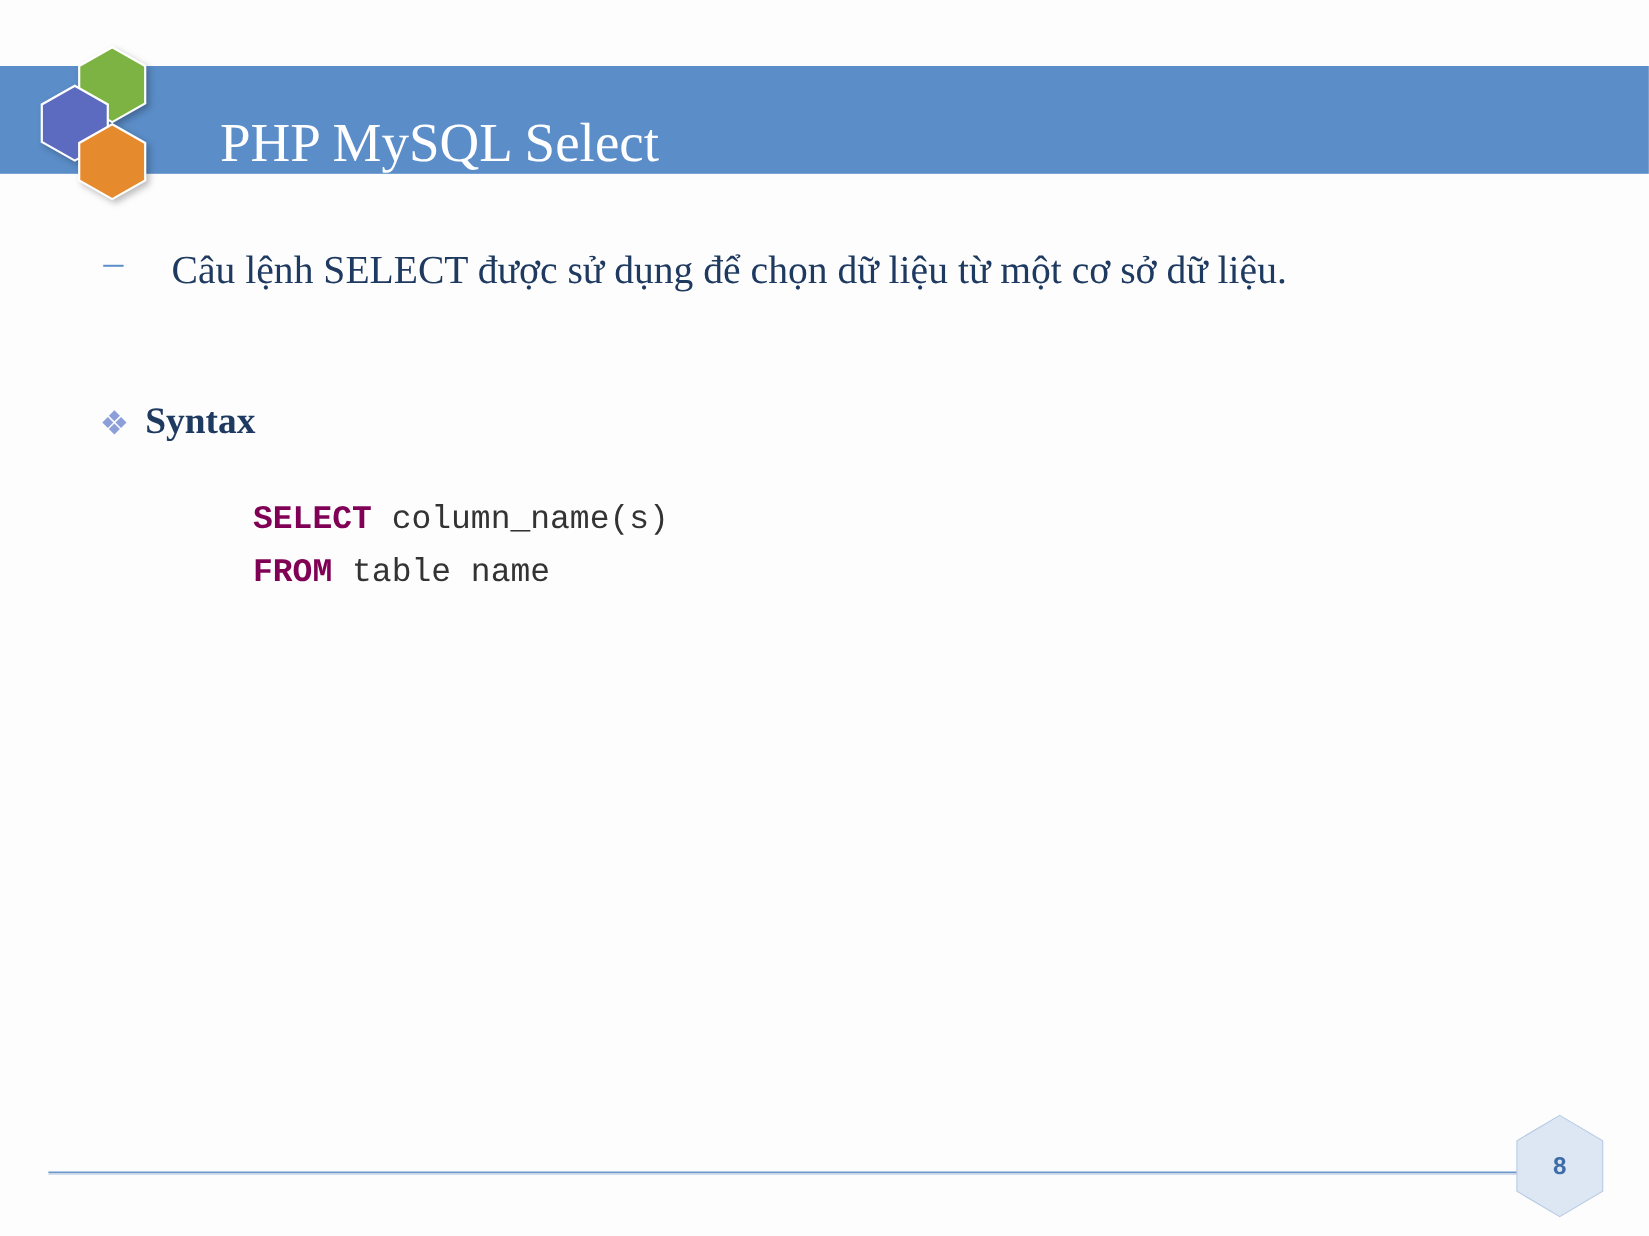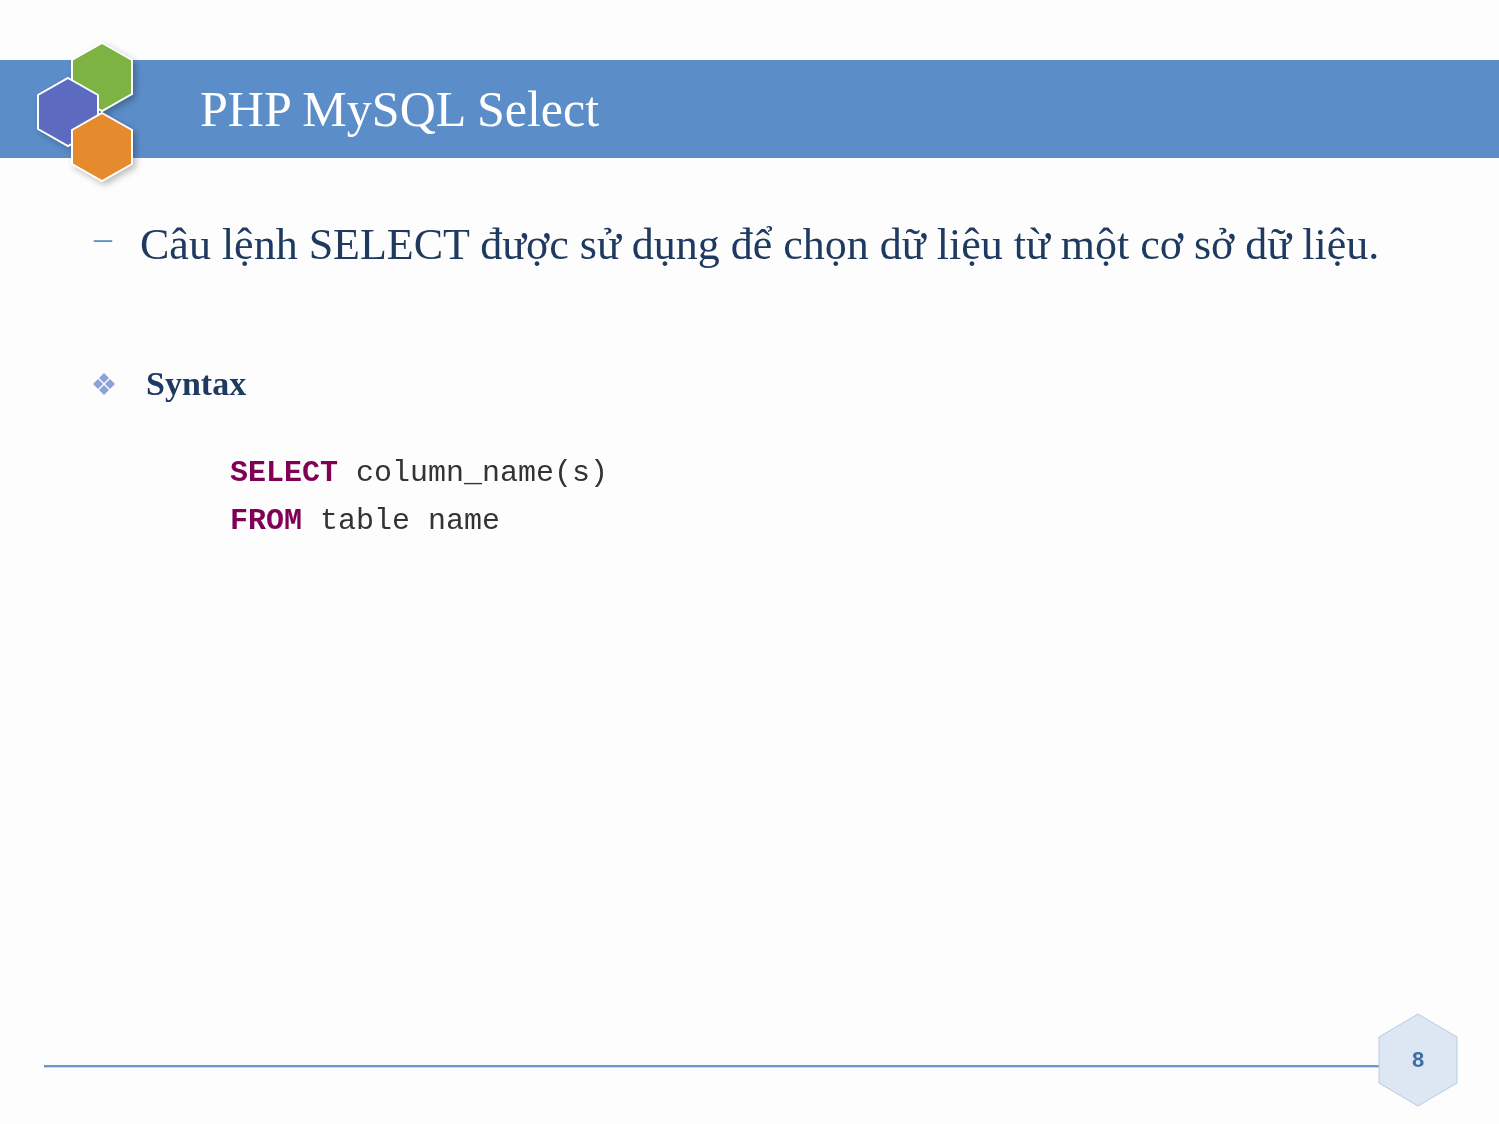--- a/index.html
+++ b/index.html
@@ -18,21 +18,21 @@
     padding-top: 60px;
   }
   .header-bar {
     position: absolute;
     top: 60px;
     left: 0;
     right: 0;
     height: 98px;
     background: #5B8DC8;
     display: flex;
-    align-items: center;
+    align-items: flex-end;
     padding-left: 200px;
   }
   .header-title {
     color: #ffffff;
     font-size: 50px;
     font-weight: 400;
   }
   .hex-logo {
     position: absolute;
     top: 38px;
@@ -55,27 +55,28 @@
   }
   .dash {
     color: #5B8DC8;
     font-size: 36px;
     line-height: 46px;
     min-width: 22px;
     text-align: right;
   }
   .bullet-text {
     color: #1F3A60;
-    font-size: 44px;
+    font-size: 36px;
     line-height: 60px;
+    margin-left: 16px;
   }
   .syntax-row {
     display: flex;
     align-items: center;
-    gap: 28px;
+    gap: 14px;
     margin-bottom: 46px;
   }
   .diamond-icon {
     width: 28px;
     height: 28px;
     flex-shrink: 0;
   }
   .syntax-text {
     color: #1F3A60;
     font-size: 34px;

